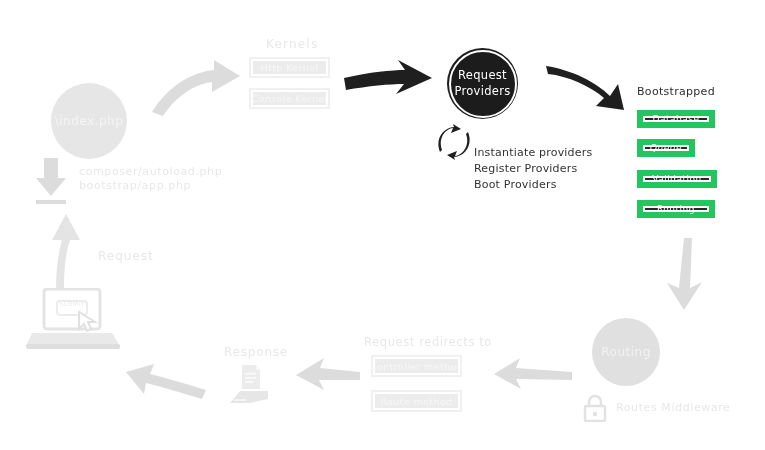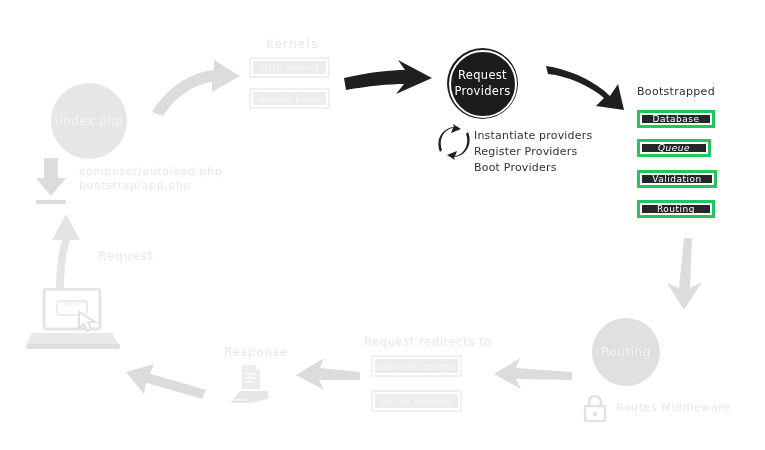--- a/index.html
+++ b/index.html
@@ -87,21 +87,21 @@
     height: 100%;
     display: flex;
     align-items: center;
     justify-content: center;
     font-size: 9.5px;
     letter-spacing: 0.4px;
     white-space: nowrap;
   }
   .box-dark {
     position: absolute;
-    border: 3px solid #22c55e;
+    border: 6px solid #22c55e;
     background: #ffffff;
     box-sizing: border-box;
     display: flex;
     align-items: center;
     justify-content: center;
     padding: 2px;
   }
   .box-dark-inner {
     background: #262626;
     color: #ffffff;
@@ -132,20 +132,21 @@
     text-align: center;
     letter-spacing: 0.3px;
   }
   .list-dark {
     position: absolute;
     color: #333333;
     font-size: 11px;
     line-height: 1.45;
     letter-spacing: 0.2px;
     white-space: nowrap;
+    margin-top: 17px;
   }
 </style>
 </head>
 <body>
 
 <div id="canvas">
 
   <svg class="svglayer" viewBox="0 0 765 450">
 
     <g fill="#dcdcdc">
@@ -249,21 +250,21 @@
     <div>Boot Providers</div>
   </div>
 
   <div class="heading-dark" style="left:630px; top:84px; width:92px;">
     <div>Bootstrapped</div>
   </div>
 
   <div class="box-dark" style="left:637px; top:110px; width:78px; height:18px;">
     <div class="box-dark-inner">Database</div>
   </div>
-  <div class="box-dark" style="left:637px; top:139px; width:74px; height:18px;font-style:italic;">
+  <div class="box-dark" style="left:637px; top:139px; width:58px; height:18px;font-style:italic;">
     <div class="box-dark-inner">Queue</div>
   </div>
   <div class="box-dark" style="left:637px; top:170px; width:80px; height:18px;">
     <div class="box-dark-inner">Validation</div>
   </div>
   <div class="box-dark" style="left:637px; top:200px; width:78px; height:18px;">
     <div class="box-dark-inner">Routing</div>
   </div>
 
   <div class="circle-light" style="left:592px; top:318px; width:68px; height:68px; background:#e0e0e0;">

